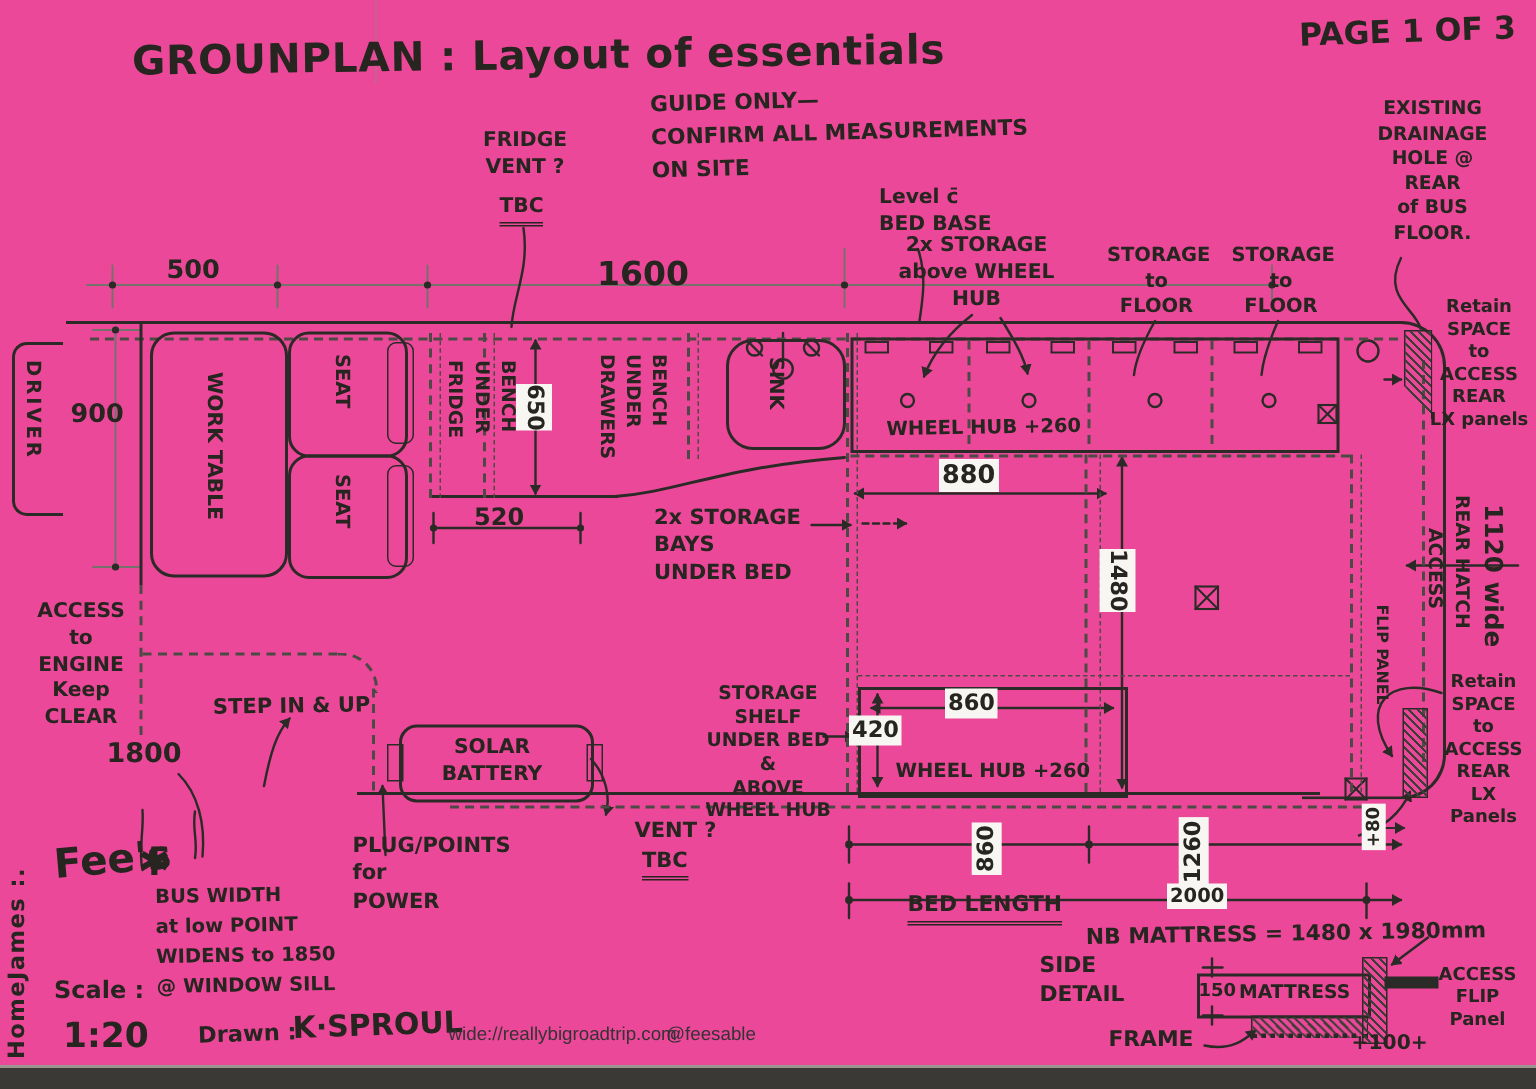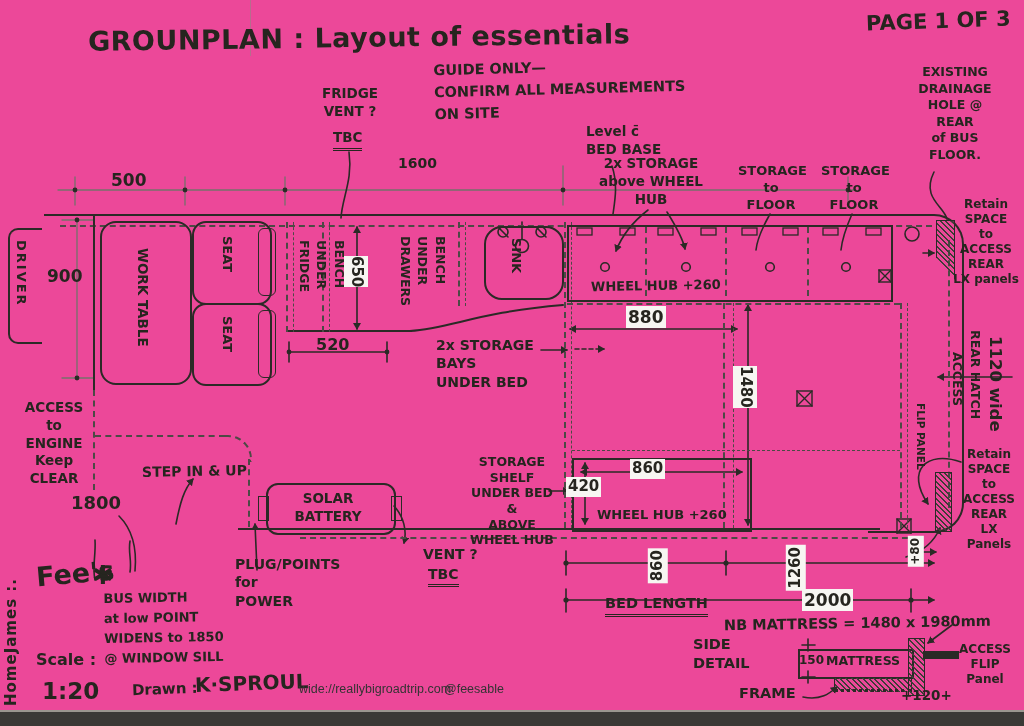--- a/index.html
+++ b/index.html
@@ -293,39 +293,39 @@
 UNDER
 BENCH</div>
   <div class="txt vtext" style="left:396px;top:236px;font-size:12.5px;line-height:1.4">DRAWERS
 UNDER
 BENCH</div>
   <div class="txt vtext" style="left:508px;top:238px;font-size:13px">SINK</div>
   <div class="txt" style="left:591px;top:277px;font-size:13px;transform:rotate(-1deg)">WHEEL HUB +260</div>
   <div class="txt" style="left:597px;top:506px;font-size:13px">WHEEL HUB +260</div>
 
   <div class="txt" style="left:111px;top:169px;font-size:17px">500</div>
-  <div class="txt" style="left:398px;top:154px;font-size:14px">1600</div>
+  <div class="txt" style="left:398px;top:169px;font-size:22px">1600</div>
   <div class="txt" style="left:47px;top:265px;font-size:17px">900</div>
   <div class="txt vtext bg" style="left:344px;top:256px;font-size:15px">650</div>
   <div class="txt" style="left:316px;top:334px;font-size:16px">520</div>
   <div class="txt bg" style="left:626px;top:306px;font-size:17px">880</div>
   <div class="txt vtext bg" style="left:733px;top:366px;font-size:15px">1480</div>
   <div class="txt bg" style="left:566px;top:477px;font-size:15px">420</div>
   <div class="txt bg" style="left:630px;top:459px;font-size:15px">860</div>
   <div class="txt vup bg" style="left:648px;top:548px;font-size:15px;padding:2px 0">860</div>
   <div class="txt vup bg" style="left:786px;top:545px;font-size:15px;padding:2px 0">1260</div>
-  <div class="txt bg" style="left:802px;top:589px;font-size:17px">2000</div>
+  <div class="txt bg" style="left:778px;top:589px;font-size:13px">2000</div>
   <div class="txt vup bg" style="left:908px;top:536px;font-size:12px;padding:2px 0">+80</div>
 
   <div class="txt" style="left:693px;top:635px;font-size:14.5px">SIDE
 DETAIL</div>
   <div class="txt" style="left:799px;top:653px;font-size:12px">150</div>
   <div class="txt" style="left:826px;top:653px;font-size:12.5px">MATTRESS</div>
   <div class="txt" style="left:739px;top:684px;font-size:14.5px">FRAME</div>
-  <div class="txt" style="left:901px;top:687px;font-size:13.5px">+120+</div>
+  <div class="txt" style="left:901px;top:687px;font-size:13.5px">+100+</div>
   <div class="txt ctr" style="left:955px;top:642px;font-size:12px;width:60px;line-height:1.25">ACCESS
 FLIP
 Panel</div>
 
   <div class="txt vup" style="left:2px;top:550px;font-size:15px;height:156px;letter-spacing:1px">HomeJames :.</div>
   <div class="txt" style="left:36px;top:556px;font-size:27px;transform:rotate(-5deg)">Fee's</div>
   <div class="txt" style="left:36px;top:649px;font-size:16px">Scale :</div>
   <div class="txt" style="left:42px;top:676px;font-size:23px">1:20</div>
   <div class="txt" style="left:132px;top:680px;font-size:15px;transform:rotate(-2deg)">Drawn :</div>
   <div class="txt" style="left:195px;top:670px;font-size:20px;transform:rotate(-2deg)">K·SPROUL</div>

